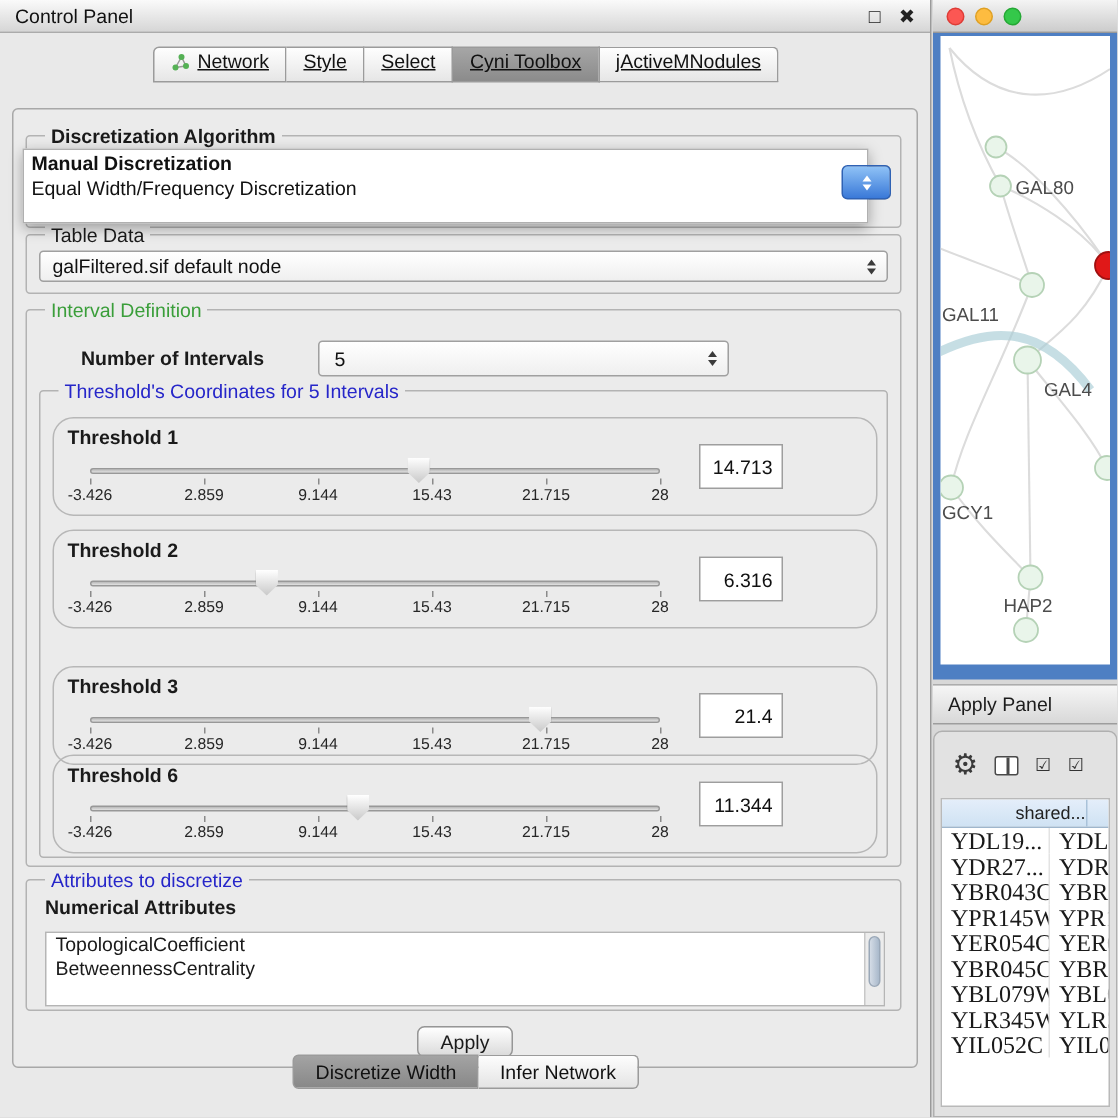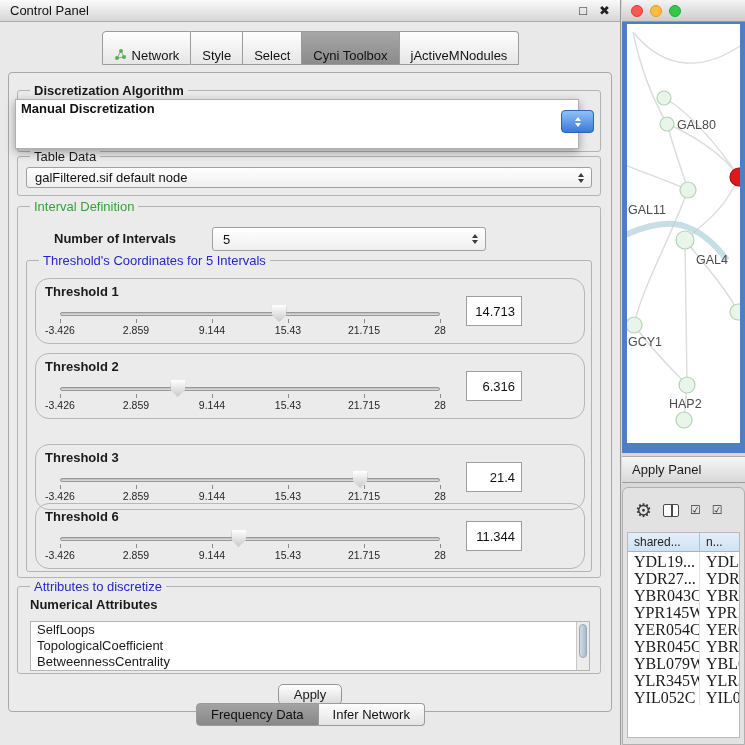--- a/index.html
+++ b/index.html
@@ -8,22 +8,22 @@
   .stage { position:relative; width:745px; height:745px; overflow:hidden; background:#d8d8d8; }
 
   
   .cp { position:absolute; left:0; top:0; width:621px; height:745px; background:#e9e9e9; border-right:1px solid #9a9a9a; }
   .cp-titlebar { height:22px; background:linear-gradient(#fafafa,#d6d6d6); border-bottom:1px solid #ababab; display:flex; align-items:center; padding:0 10px; }
   .cp-title { font-size:13px; color:#111; }
   .tb-icons { margin-left:auto; display:flex; gap:12px; align-items:center; }
   .tb-icons span { cursor:default; font-size:13px; color:#222; }
 
   .cp-tabs { position:absolute; top:31px; left:0; width:621px; height:24px; display:flex; justify-content:center; }
-  .tab { height:24px; padding:16px 11px; display:flex; align-items:flex-start; gap:5px; font-size:13px;
-         background:linear-gradient(#fefefe,#e6e6e6); border:1px solid #9b9b9b; border-left:none; color:#111; }
+  .tab { height:24px; padding:6px 11px; display:flex; align-items:flex-end; gap:5px; font-size:13px;
+         background:linear-gradient(#fefefe,#e6e6e6); border:1px solid #9b9b9b; border-left:none; color:#111;text-decoration:underline; }
   .tab:first-child { border-left:1px solid #9b9b9b; border-radius:4px 0 0 0; }
   .tab:last-child { border-radius:0 4px 0 0; }
   .tab.selected { background:linear-gradient(#a6a6a6,#8b8b8b); }
 
   .cp-main { position:absolute; left:8px; top:72px; width:604px; height:640px; border:1px solid #a8a8a8; border-radius:4px; background:#ebebeb; }
 
   .group { position:absolute; border:1px solid #b3b3b3; border-radius:3px; }
   .gtitle { position:absolute; top:-8px; left:12px; background:#ebebeb; padding:0 4px; font-size:13px; white-space:nowrap; }
   .gtitle.bold { font-weight:bold; }
   .gtitle.green { color:#3a9e3a; }
@@ -107,21 +107,21 @@
             display:flex; align-items:center; padding-left:10px; font-size:13px; color:#1c1c1c; }
   .tw { position:absolute; left:622px; top:487px; width:123px; height:258px; background:#e2e2e2;
         border:1px solid #b0b0b0; border-radius:6px 6px 0 0; overflow:hidden; }
   .tw-toolbar { height:44px; display:flex; align-items:center; gap:11px; padding-left:12px; }
   .gear { font-size:19px; color:#3a3a3a; line-height:1; }
   .colicon { width:16px; height:13px; border:1.5px solid #4a4a4a; border-radius:2px; position:relative; background:#fff; }
   .colicon::before { content:""; position:absolute; left:50%; top:0; bottom:0; width:1.5px; background:#4a4a4a; }
   .chk { font-size:12px; color:#333; line-height:1; }
   .ttable { margin:0 4px; background:#fff; border:1px solid #b9b9b9; height:206px; overflow:hidden; }
   .thead { display:flex; height:19px; background:linear-gradient(#e4eefa,#cfe2f3); border-bottom:1px solid #9fb6cc; font-size:12px; }
-  .thc { padding:2px 0 12px 6px; color:#222; }
+  .thc { padding:2px 0 12px 6px; color:#222;margin-left:43px; }
   .thc.c0 { width:72px; border-right:1px solid #a9c2d9; }
   .thc.c1 { flex:1; }
   .trow { display:flex; height:17px; font-size:16px;font-family:Liberation Serif, serif; }
   .tcell { padding:1px 0 0 6px; white-space:nowrap; overflow:hidden; }
   .tcell.c0 { width:72px; border-right:1px solid #e3e3e3; }
   .tcell.c1 { flex:1; }
 </style>
 </head>
 <body>
 
@@ -167,20 +167,21 @@
         <div class="mcombo algo-combo">
           <span class="capsule">
             <span class="tri up"></span>
               <span class="tri down"></span>
           </span>
         </div>
       </div>
 
       <div class="popup">
         <div class="pop-item bold">Manual Discretization</div>
+        <div class="pop-item">Equal Width/Frequency Discretization</div>
       </div>
 
       <div class="group" style="left:8px; top:83px; width:584px; height:40px;">
         <span class="gtitle">Table Data</span>
         <div class="mcombo" style="left:8px; top:10px; width:566px; height:21px;">
           <span>galFiltered.sif default node</span>
           <span class="spin">
               <span class="tri up"></span>
               <span class="tri down"></span>
             </span>
@@ -288,32 +289,31 @@
         </div>
       </div>
 
       <div class="group" style="left:8px; top:513px; width:584px; height:88px;">
         <span class="gtitle blue">Attributes to discretize</span>
         <span class="bold-label" style="left:12px; top:10px;">Numerical Attributes</span>
         <div class="listbox">
           <div class="vscroll">
             <div class="vthumb"></div>
           </div>
-        <div class="litem">SelfLoops</div>
             <div class="litem">TopologicalCoefficient</div>
             <div class="litem">BetweennessCentrality</div>
           </div>
       </div>
 
       <div class="apply-btn">Apply</div>
     </div>
 
     <div class="cp-bottom-tabs">
       <div class="btab selected">
-          <span>Frequency Data</span>
+          <span>Discretize Width</span>
         </div>
       <div class="btab">
           <span>Infer Network</span>
         </div>
     </div>
   </div>
 
   <div class="net">
     <div class="net-titlebar">
       <span class="light red"></span>

